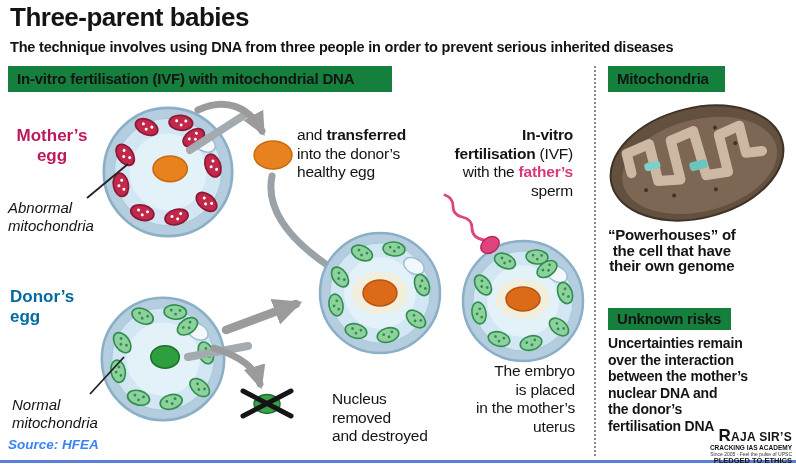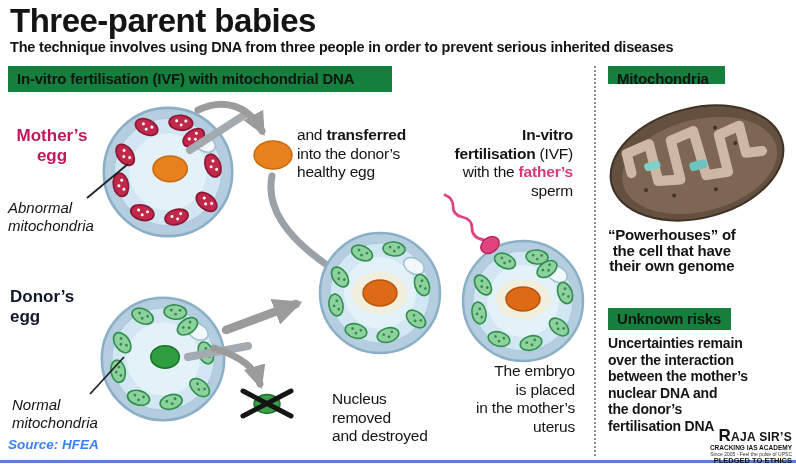--- a/index.html
+++ b/index.html
@@ -1,28 +1,28 @@
 <!DOCTYPE html>
 <html><head>
 <meta charset="utf-8">
 <style>
   html,body{margin:0;padding:0;background:#fff;}
   #canvas{position:relative;width:796px;height:464px;background:#ffffff;overflow:hidden;
           font-family:"Liberation Sans",sans-serif;color:#141414;}
   .t{position:absolute;color:#141414;}
-  #title{left:10px;top:2px;font-size:33px;font-weight:800;letter-spacing:-0.5px;}
+  #title{left:10px;top:2px;font-size:26px;font-weight:800;letter-spacing:-0.5px;}
   #subtitle{left:10px;top:39px;font-size:14.5px;font-weight:700;letter-spacing:-0.2px;}
   .bar{position:absolute;background:#15803d;font-weight:700;font-size:15px;line-height:26px;
        padding-left:9px;letter-spacing:-0.2px;}
   #bar-main{left:8px;top:66px;width:375px;height:26px;}
-  #bar-mito{left:608px;top:66px;width:108px;height:18px;}
+  #bar-mito{left:608px;top:66px;width:108px;height:26px;}
   #bar-risks{left:608px;top:308px;width:114px;height:22px;line-height:22px;}
   .egg-label{font-size:17px;font-weight:800;line-height:20px;}
   #mother-label{left:10px;top:126px;width:84px;color:#be185d;text-align:center;}
-  #donor-label{left:10px;top:287px;width:84px;color:#0f172a;}
+  #donor-label{left:10px;top:287px;width:84px;color:#0369a1;}
   .callout{font-size:15px;font-style:italic;line-height:18px;}
   #abnormal-label{left:8px;top:199px;width:118px;}
   #normal-label{left:12px;top:396px;width:130px;}
   .blk{font-size:15.5px;line-height:18.5px;letter-spacing:-0.2px;}
   #transfer-text{left:297px;top:126px;width:160px;}
   #ivf-text{left:425px;top:126px;width:148px;text-align:right;}
   #embryo-text{left:443px;top:362px;width:132px;text-align:right;}
   #destroyed-text{left:300px;top:390px;width:130px;margin-left:32px;}
   .b{font-weight:700;}
   .pink{font-weight:700;color:#d8397a;}

